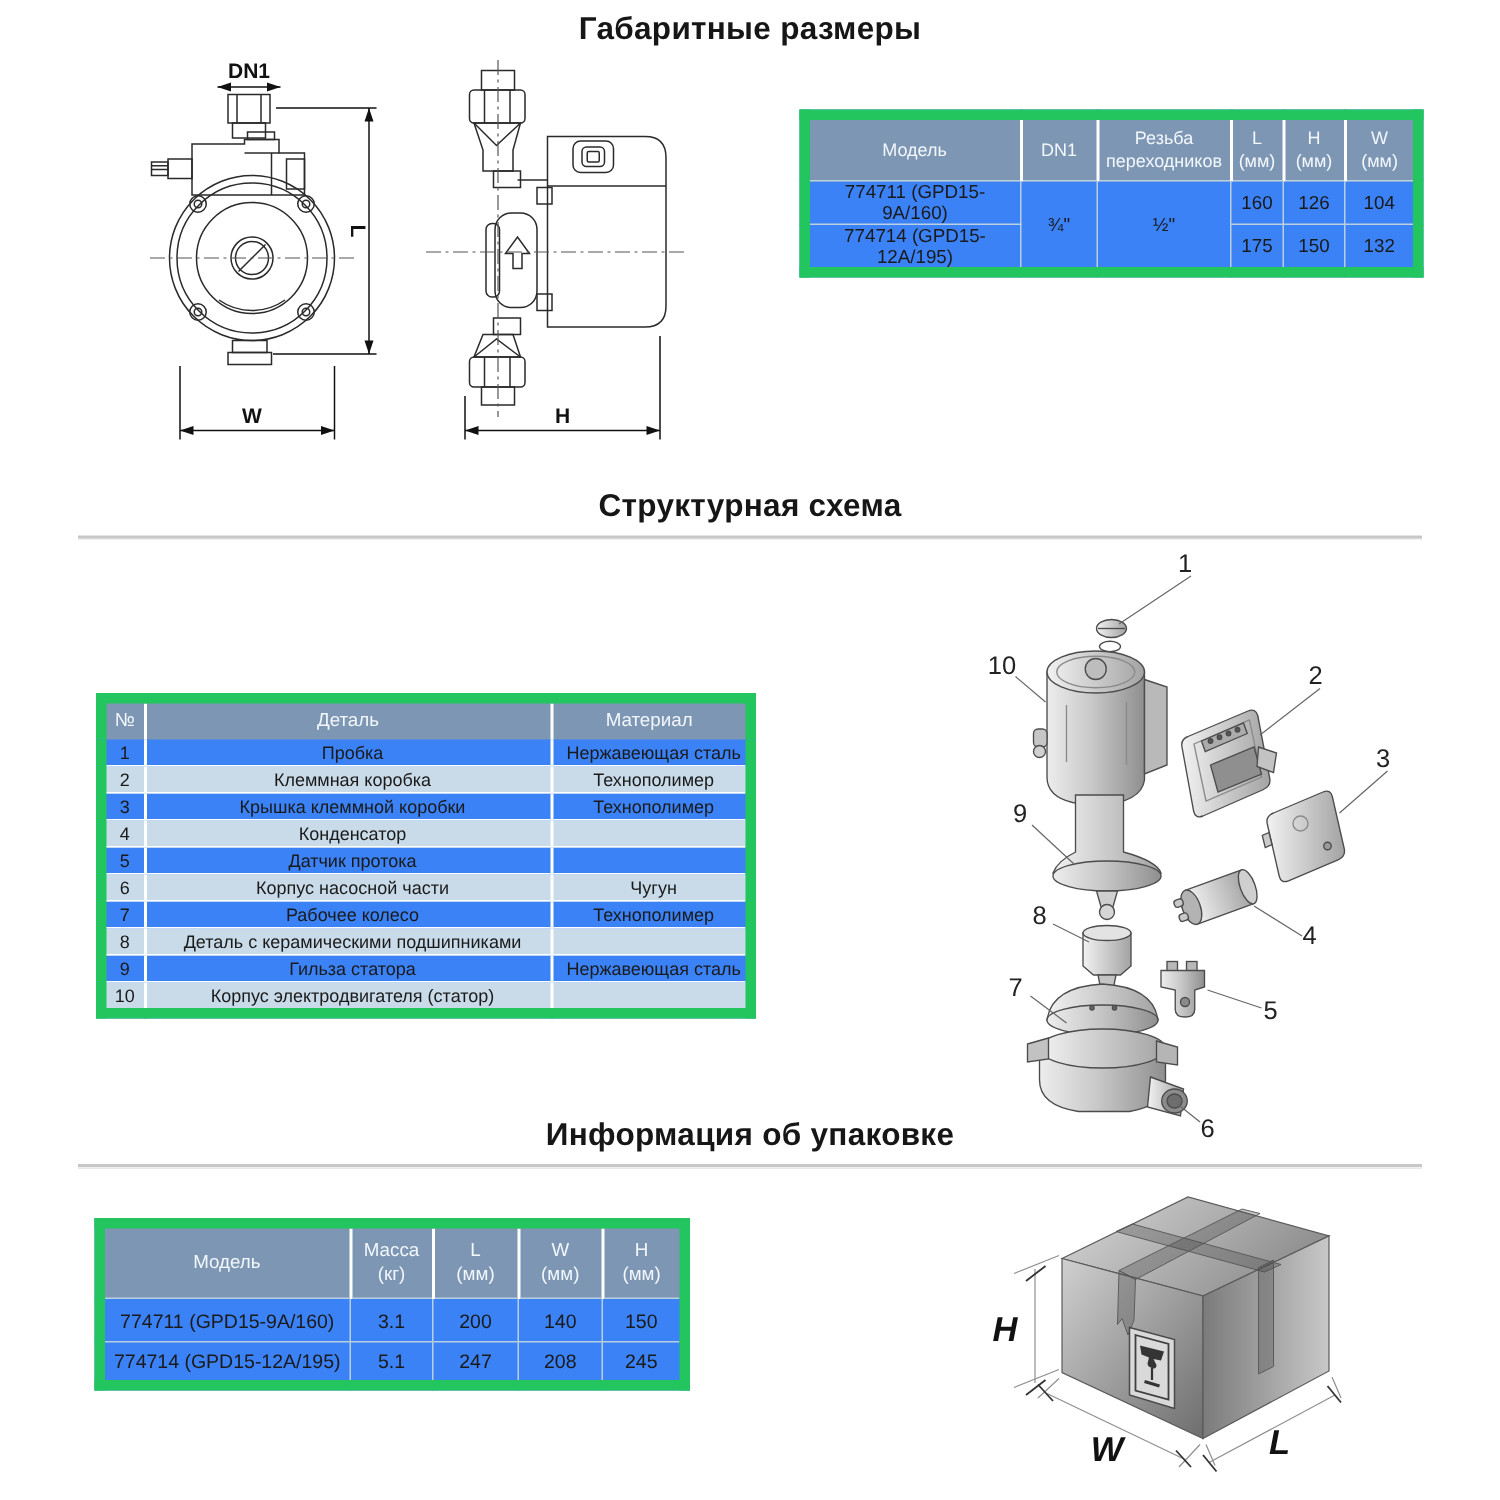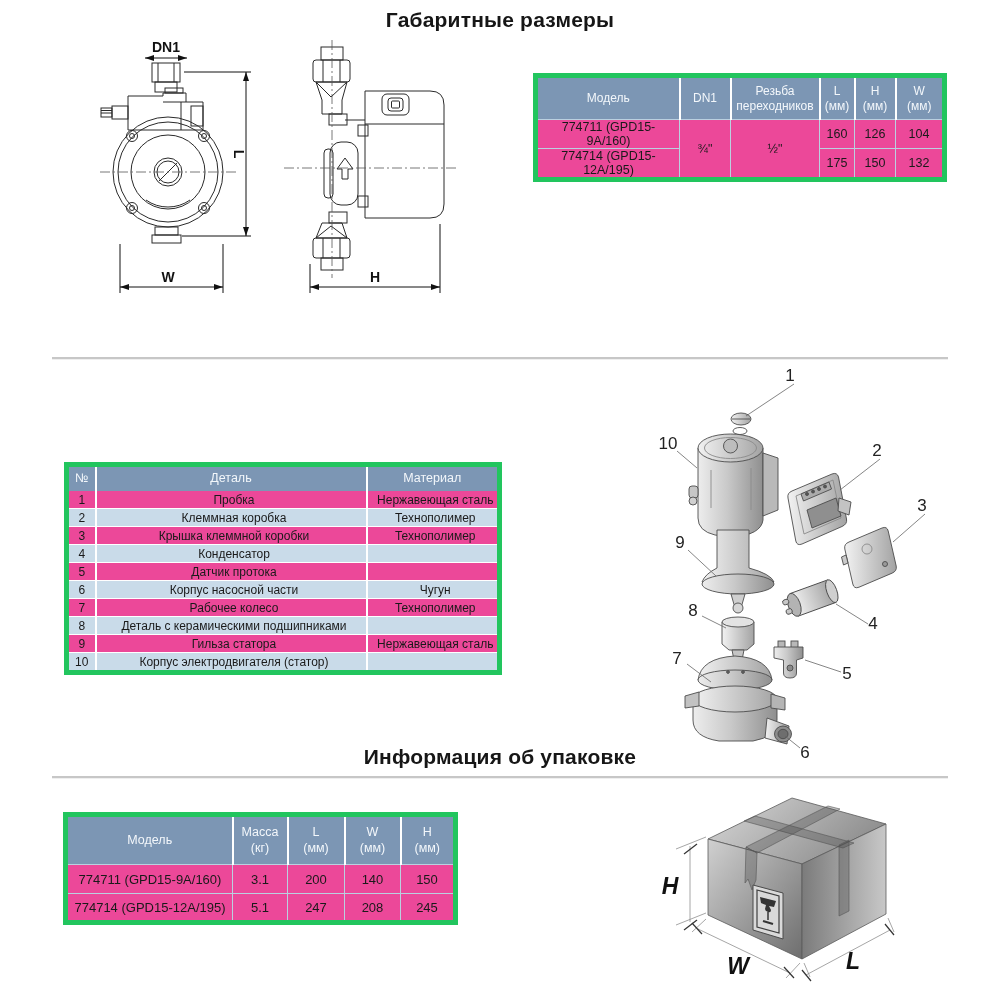--- a/index.html
+++ b/index.html
@@ -1,19 +1,19 @@
 <!DOCTYPE html>
 <html><head>
 <meta charset="utf-8">
 <style>
   html,body{margin:0;padding:0;background:#fff;font-family:"Liberation Sans",sans-serif;}
   .page{position:relative;width:1000px;height:1000px;background:#fff;overflow:hidden;}
   .title{position:absolute;left:0;width:1000px;text-align:center;font-size:21px;font-weight:600;color:#161616;letter-spacing:.2px;}
   .hr{position:absolute;left:52px;width:896px;height:2px;background:#c7c7c7;border-bottom:1px solid #efefef;}
-  table.t{position:absolute;border-collapse:collapse;table-layout:fixed;background:#ec4899;border:5px solid #22c55e;}
+  table.t{position:absolute;border-collapse:collapse;table-layout:fixed;background:#3b82f6;border:7px solid #22c55e;}
   .t th{background:#7c96b4;color:#f3f7fb;font-weight:400;text-align:center;vertical-align:middle;
         white-space:pre-line;line-height:1.25;border-right:2px solid #fff;padding:0 2px;}
   .t th:last-child{border-right:0;}
   .t td{text-align:center;vertical-align:middle;color:#1a1a1a;padding:0 2px;}
   .dims{left:533px;top:73px;width:409px;font-size:12.5px;}
   .dims th{font-size:12px;}
   .dims thead tr{height:44px}.dims tbody tr{height:26px}
   .dims td{border:1px solid #bad0e0;}
   .pack{left:63px;top:812px;width:390px;font-size:13px;}
   .pack th{font-size:12.5px;}
@@ -169,20 +169,21 @@
       </tr>
       <tr>
         <td>774714 (GPD15-12A/195)</td>
         <td>175</td>
         <td>150</td>
         <td>132</td>
       </tr>
     </tbody>
   </table>
 
+  <div class="title" style="top:326px;">Структурная схема</div>
   <div class="hr" style="top:357px;"></div>
 
   <table class="t parts">
     <colgroup>
         <col style="width:29px">
         <col style="width:271px">
         <col style="width:133px">
       </colgroup>
     <thead>
         <tr>

